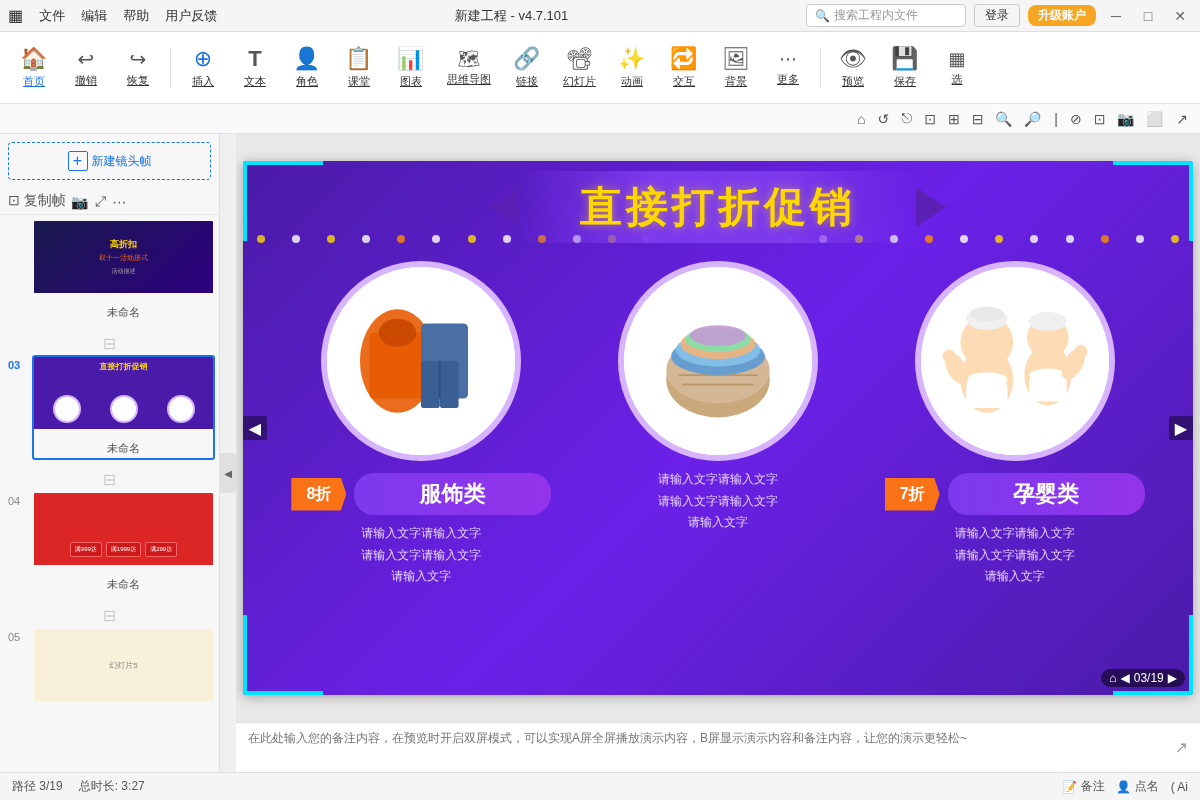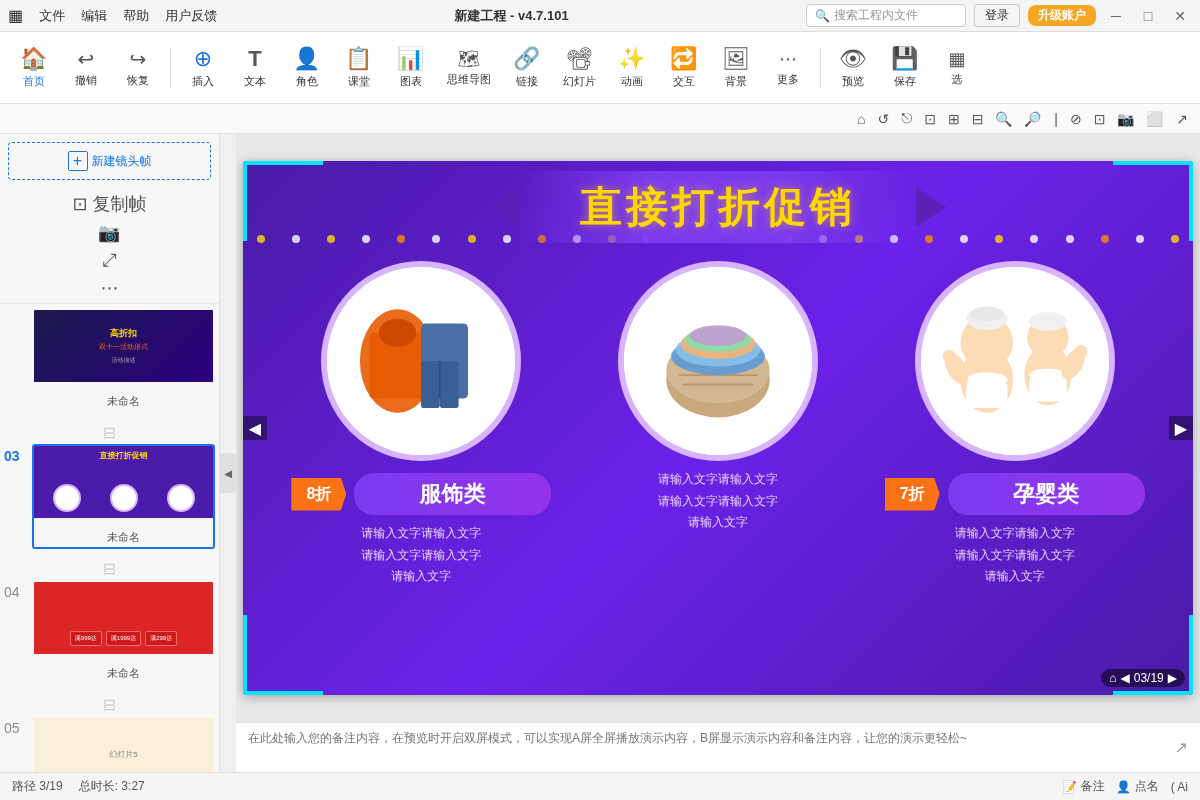--- a/index.html
+++ b/index.html
@@ -3,34 +3,34 @@
   <meta charset="utf-8">
   <style>
     * { margin: 0; padding: 0; box-sizing: border-box; }
     body { width: 1200px; height: 800px; overflow: hidden; font-family: 'Microsoft YaHei', sans-serif; background: #f0f0f0; display: flex; flex-direction: column; }
 
     
     #title-bar {
       height: 32px; background: #f5f5f5; display: flex; align-items: center; justify-content: space-between; padding: 0 8px; border-bottom: 1px solid #ddd; flex-shrink: 0;
     }
     .title-bar-left { display: flex; align-items: center; gap: 16px; font-size: 12px; color: #333; }
-    .title-bar-center { font-size: 13px; color: #333; font-weight: 700; }
+    .title-bar-center { font-size: 13px; color: #333; font-weight: 400; }
     .title-bar-right { display: flex; align-items: center; gap: 8px; }
     .search-box { display: flex; align-items: center; background: white; border: 1px solid #ccc; border-radius: 4px; padding: 2px 8px; gap: 4px; font-size: 12px; color: #999; width: 160px; }
     .btn-login { font-size: 12px; color: #333; background: none; border: 1px solid #ccc; border-radius: 3px; padding: 2px 10px; cursor: pointer; }
     .btn-upgrade { font-size: 12px; color: white; background: #f5a623; border: none; border-radius: 8px; padding: 2px 10px; cursor: pointer; font-weight: bold; }
     .win-btn { font-size: 14px; color: #666; background: none; border: none; cursor: pointer; width: 24px; text-align: center; }
 
     
     #toolbar {
       height: 72px; background: white; display: flex; align-items: center; padding: 0 10px; gap: 4px; border-bottom: 1px solid #e0e0e0; flex-shrink: 0;
     }
     .toolbar-item { display: flex; flex-direction: column; align-items: center; gap: 2px; padding: 4px 8px; cursor: pointer; border-radius: 4px; min-width: 48px; }
     .toolbar-icon { font-size: 22px; color: #555; }
-    .toolbar-label { font-size: 11px; color: #333; }
+    .toolbar-label { font-size: 11px; color: #333; text-decoration: underline; }
     .toolbar-divider { width: 1px; height: 40px; background: #e0e0e0; margin: 0 4px; }
     .toolbar-item.active .toolbar-icon { color: #1a73e8; }
     .toolbar-item.active .toolbar-label { color: #1a73e8; }
 
     
     #icon-toolbar {
       height: 30px; background: #fafafa; display: flex; align-items: center; justify-content: flex-end; padding: 0 8px; gap: 4px; border-bottom: 1px solid #e0e0e0; flex-shrink: 0;
     }
     .icon-tool { font-size: 14px; color: #555; cursor: pointer; padding: 2px 4px; border-radius: 2px; }
 
@@ -40,26 +40,26 @@
     
     #sidebar {
       width: 220px; background: #f7f7f7; border-right: 1px solid #e0e0e0; display: flex; flex-direction: column; flex-shrink: 0; overflow-y: auto;
     }
 
     .new-frame-btn {
       display: flex; align-items: center; justify-content: center; gap: 4px; margin: 8px; padding: 8px; border: 1px dashed #1a73e8; border-radius: 4px; cursor: pointer; color: #1a73e8; font-size: 12px;
     }
     .new-frame-btn .plus { font-size: 16px; border: 1px solid #1a73e8; border-radius: 2px; width: 20px; height: 20px; display: flex; align-items: center; justify-content: center; }
 
-    .frame-actions { display: flex; align-items: center; gap: 6px; padding: 4px 8px; font-size: 18px; color: #555; border-bottom: 1px solid #e8e8e8; flex-direction: column; }
+    .frame-actions { display: flex; align-items: flex-end; gap: 6px; padding: 4px 8px; font-size: 14px; color: #555; border-bottom: 1px solid #e8e8e8; }
     .frame-actions span { cursor: pointer; }
 
     .slide-list { flex: 1; overflow-y: auto; padding: 4px; }
     .slide-item { display: flex; align-items: flex-start; gap: 8px; margin-bottom: 8px; cursor: pointer; }
-    .slide-num { font-size: 14px; color: #888; width: 20px; flex-shrink: 0; text-align: left; padding-top: 4px; }
+    .slide-num { font-size: 11px; color: #888; width: 20px; flex-shrink: 0; text-align: center; padding-top: 4px; }
     .slide-thumb { flex: 1; border: 2px solid transparent; border-radius: 3px; overflow: hidden; }
     .slide-thumb.active { border-color: #1a73e8; }
     .slide-thumb-inner { width: 100%; height: 72px; position: relative; overflow: hidden; }
     .slide-title { font-size: 11px; color: #555; margin-top: 12px; text-align: center; padding-bottom: 2px; }
     .slide-separator { text-align: center; padding: 2px 0; }
     .slide-separator .sep-icon { color: #ccc; font-size: 16px; }
 
     
     #canvas-area {
       flex: 1; display: flex; flex-direction: column; background: #e8e8e8; position: relative; overflow: hidden;

